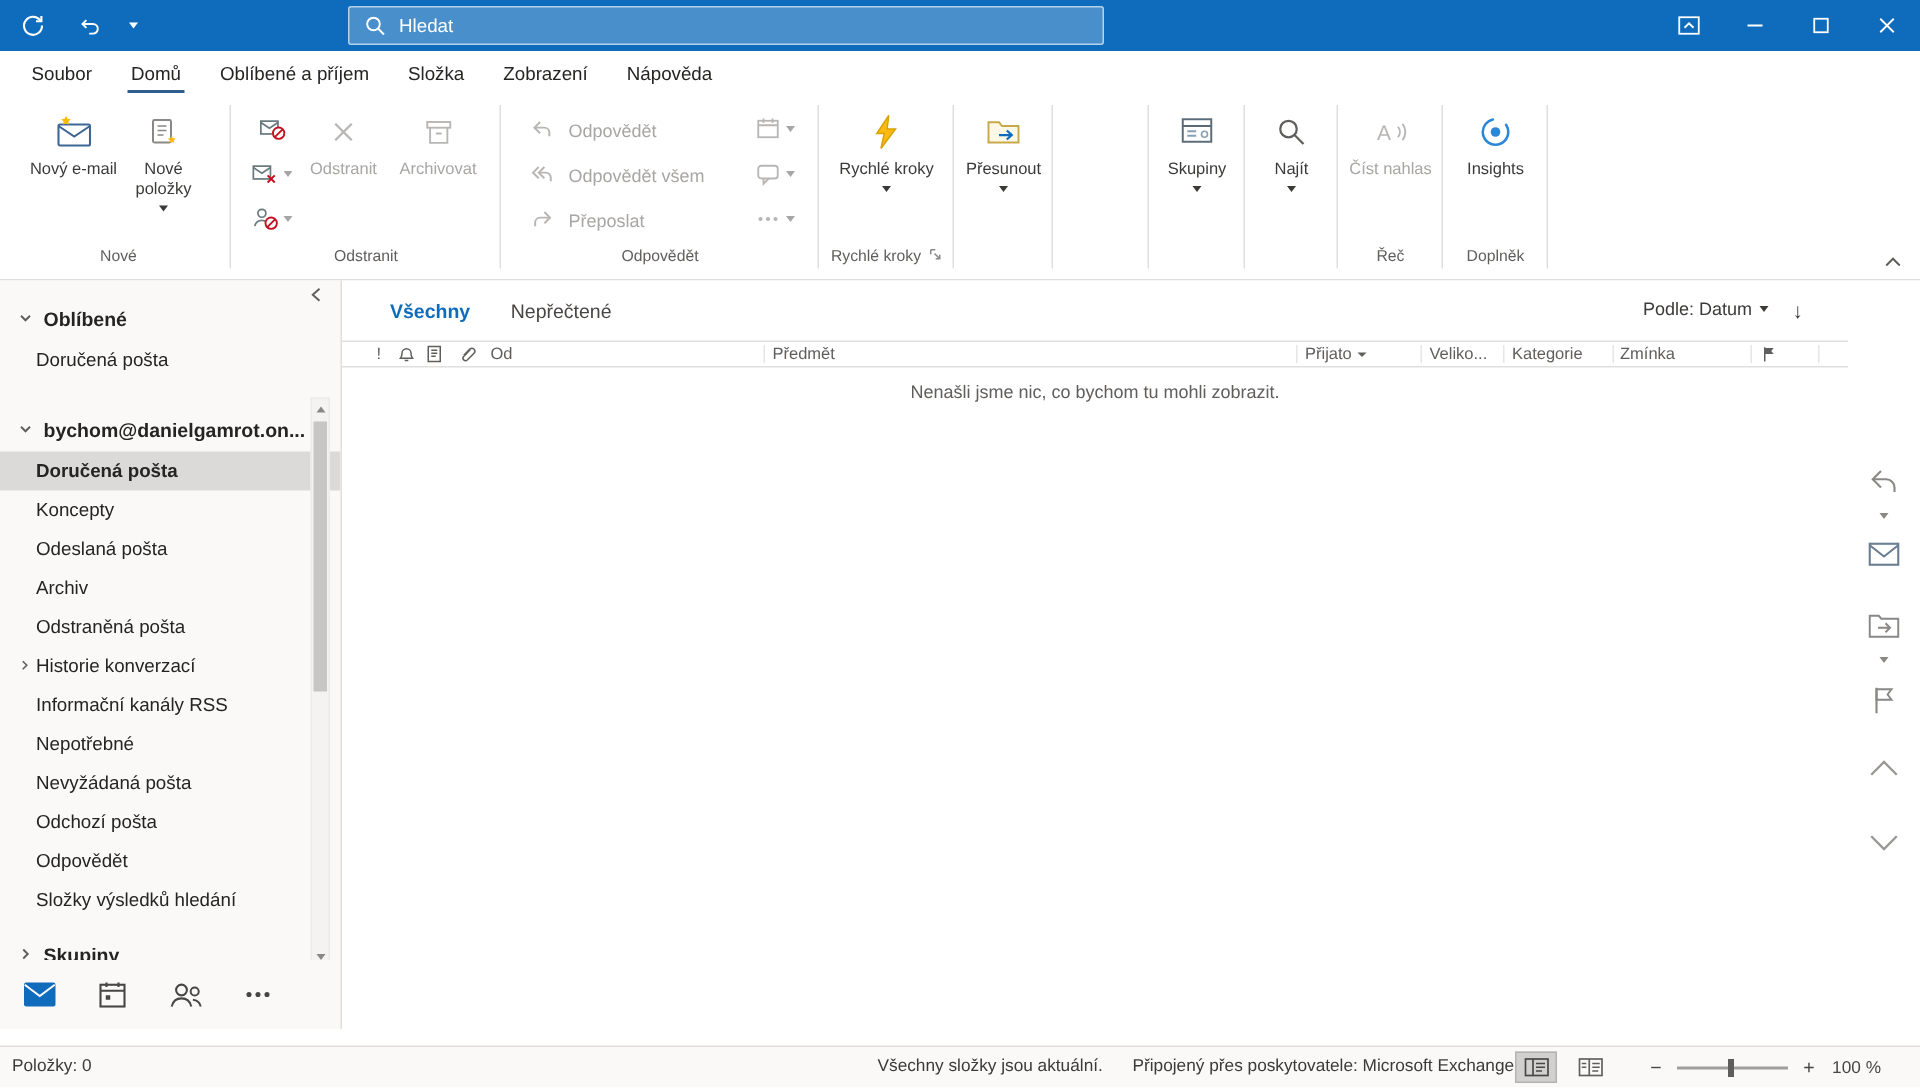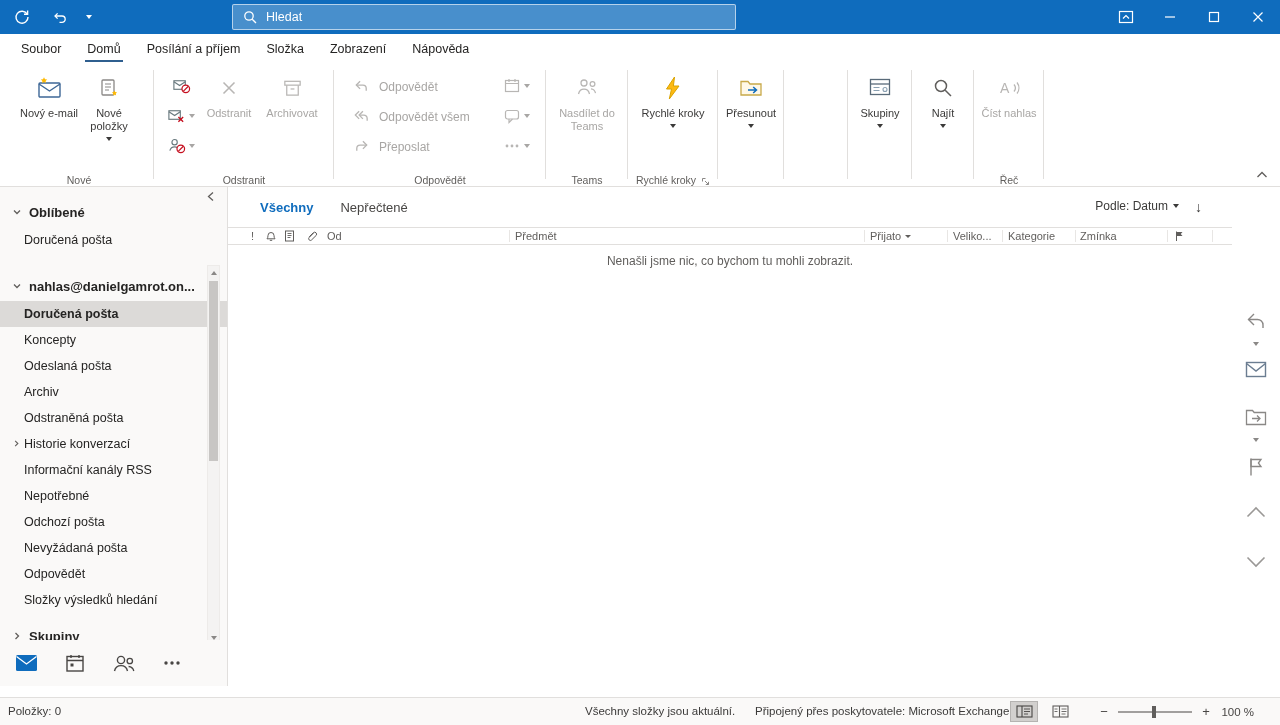--- a/index.html
+++ b/index.html
@@ -21,21 +21,21 @@
   
   .menubar{flex:0 0 29px;display:flex;align-items:stretch;padding-left:8px;background:#fff;}
   .mtab{display:flex;align-items:center;padding:0 13px;font-size:12.5px;color:#252423;position:relative;cursor:default;}
   .mtab.active::after{content:"";position:absolute;left:11px;right:11px;bottom:1px;height:2.5px;background:#2f5f8f;}
 
   
   .ribbon{flex:0 0 124px;border-bottom:1px solid #e1dfdd;display:flex;padding:2px 2px 0 4px;position:relative;background:#fff;}
   .rgroup{display:flex;flex-direction:column;position:relative;padding:0 3px;}
   .rgroup::after{content:"";position:absolute;right:0;top:5px;bottom:7px;width:1px;background:#e1dfdd;}
   .rg-content{flex:1;display:flex;align-items:flex-start;justify-content:center;}
-  .rg-label{height:21px;font-size:10.5px;color:#605e5c;display:flex;align-items:flex-end;justify-content:center;gap:5px;}
+  .rg-label{height:21px;font-size:10.5px;color:#605e5c;display:flex;align-items:flex-start;justify-content:center;gap:5px;}
   .rbig{width:60px;display:flex;flex-direction:column;align-items:center;padding-top:7px;gap:3px;font-size:11px;line-height:13px;text-align:center;color:#3b3a39;cursor:default;}
   .rbig .icn{height:32px;display:flex;align-items:center;justify-content:center;}
   .rbig.disabled{color:#a8a6a4;}
   .rbig .caret{margin-top:1px;}
   .rrows{display:flex;flex-direction:column;padding-top:12px;gap:11px;width:152px;}
   .rrow{display:flex;align-items:center;gap:9px;font-size:12px;color:#a8a6a4;height:19px;padding-left:6px;}
   .rsmallcol{display:flex;flex-direction:column;padding-top:11px;gap:11px;align-items:center;width:34px;}
   .rsmall{display:flex;align-items:center;gap:3px;color:#a8a6a4;height:19px;}
   .ribbon-collapse{position:absolute;right:12px;bottom:7px;color:#605e5c;}
 
@@ -145,21 +145,21 @@
         <svg width="12" height="12" viewBox="0 0 12 12">
             <path d="M1.5 1.5l9 9M10.5 1.5l-9 9" stroke="#fff" stroke-width="1.2"></path>
           </svg>
       </span>
     </div>
   </header>
 
   <nav class="menubar">
     <div class="mtab">Soubor</div>
     <div class="mtab active">Domů</div>
-    <div class="mtab">Posílání a příjem</div>
+    <div class="mtab">Oblíbené a příjem</div>
     <div class="mtab">Složka</div>
     <div class="mtab">Zobrazení</div>
     <div class="mtab">Nápověda</div>
   </nav>
 
   <section class="ribbon">
 
     <div class="rgroup" style="width:150px">
       <div class="rg-content">
         <div class="rbig">
@@ -296,38 +296,20 @@
               </svg>
             <span class="caret"></span>
           </span>
         </div>
       </div>
       <div class="rg-label">
           <span>Odpovědět</span>
         </div>
     </div>
 
-    <div class="rgroup" style="width:82px">
-      <div class="rg-content">
-        <div class="rbig disabled" style="width:72px">
-          <span class="icn">
-            <svg width="26" height="26" viewBox="0 0 26 26">
-                <circle cx="10" cy="8" r="3" fill="none" stroke="#b8b6b4" stroke-width="1.3"></circle>
-                <path d="M4.5 19c.7-3.2 2.7-4.8 5.5-4.8s4.8 1.6 5.5 4.8" fill="none" stroke="#b8b6b4" stroke-width="1.3"></path>
-                <circle cx="18.5" cy="9" r="2.4" fill="none" stroke="#b8b6b4" stroke-width="1.2"></circle>
-                <path d="M17 13.8c2.4.2 4 1.7 4.5 4.4" fill="none" stroke="#b8b6b4" stroke-width="1.2"></path>
-              </svg>
-          </span>
-          <span class="lbl">Nasdílet do Teams</span>
-        </div>
-      </div>
-      <div class="rg-label">
-          <span>Teams</span>
-        </div>
-    </div>
 
     <div class="rgroup" style="width:90px">
       <div class="rg-content">
         <div class="rbig" style="width:66px">
           <span class="icn">
             <svg width="26" height="26" viewBox="0 0 26 26">
                 <path d="M14.5 2 6.5 14h5l-2.2 10L19 11h-5.6z" fill="#fdb913" stroke="#d9a300" stroke-width="1"></path>
               </svg>
           </span>
           <span class="lbl">Rychlé kroky</span>
@@ -410,20 +392,36 @@
           </span>
           <span class="lbl">Číst nahlas</span>
         </div>
       </div>
       <div class="rg-label">
           <span>Řeč</span>
         </div>
     </div>
 
 
+    <div class="rgroup" style="width:70px">
+      <div class="rg-content">
+        <div class="rbig" style="width:62px">
+          <span class="icn">
+            <svg width="26" height="26" viewBox="0 0 26 26">
+                <circle cx="13" cy="13" r="8.5" fill="none" stroke="#2b88d8" stroke-width="1.7" stroke-dasharray="38 10" stroke-linecap="round"></circle>
+                <circle cx="13" cy="13" r="3.2" fill="#2b88d8"></circle>
+              </svg>
+          </span>
+          <span class="lbl">Insights</span>
+        </div>
+      </div>
+      <div class="rg-label">
+          <span>Doplněk</span>
+        </div>
+    </div>
 
     <span class="ribbon-collapse">
       <svg width="12" height="8" viewBox="0 0 12 8">
           <path d="M1.5 6 6 1.5 10.5 6" fill="none" stroke="#605e5c" stroke-width="1.3"></path>
         </svg>
     </span>
   </section>
 
   <div class="bodyrow">
 
@@ -448,21 +446,21 @@
           </div>
 
         <div class="fp-spacer"></div>
 
         <div class="fp-section">
           <span>
             <svg width="10" height="10" viewBox="0 0 10 10">
                 <path d="M2 3.5 5 6.5 8 3.5" fill="none" stroke="#605e5c" stroke-width="1.3"></path>
               </svg>
           </span>
-          <span class="acct">nahlas@danielgamrot.on...</span>
+          <span class="acct">bychom@danielgamrot.on...</span>
         </div>
 
         <div class="fitem selected">
             <span>Doručená pošta</span>
           </div>
         <div class="fitem">
             <span>Koncepty</span>
           </div>
         <div class="fitem">
             <span>Odeslaná pošta</span>
@@ -481,24 +479,24 @@
           </span>
           <span>Historie konverzací</span>
         </div>
         <div class="fitem">
             <span>Informační kanály RSS</span>
           </div>
         <div class="fitem">
             <span>Nepotřebné</span>
           </div>
         <div class="fitem">
+            <span>Nevyžádaná pošta</span>
+          </div>
+        <div class="fitem">
             <span>Odchozí pošta</span>
-          </div>
-        <div class="fitem">
-            <span>Nevyžádaná pošta</span>
           </div>
         <div class="fitem">
             <span>Odpovědět</span>
           </div>
         <div class="fitem">
             <span>Složky výsledků hledání</span>
           </div>
 
         <div class="fp-spacer small"></div>
 

